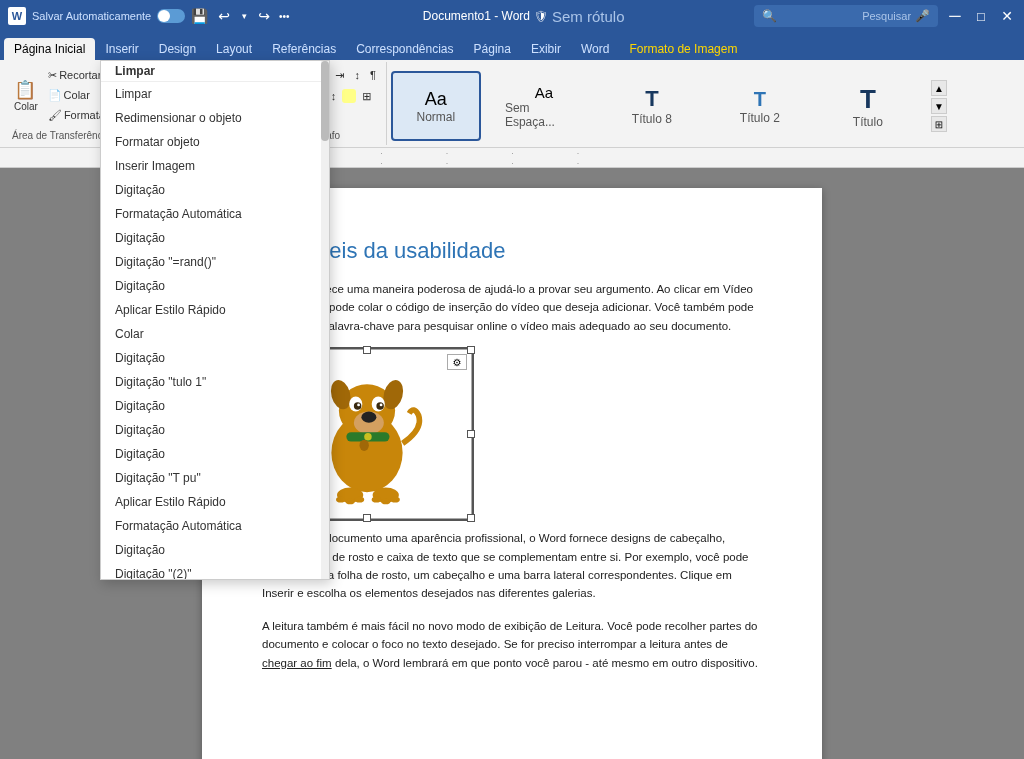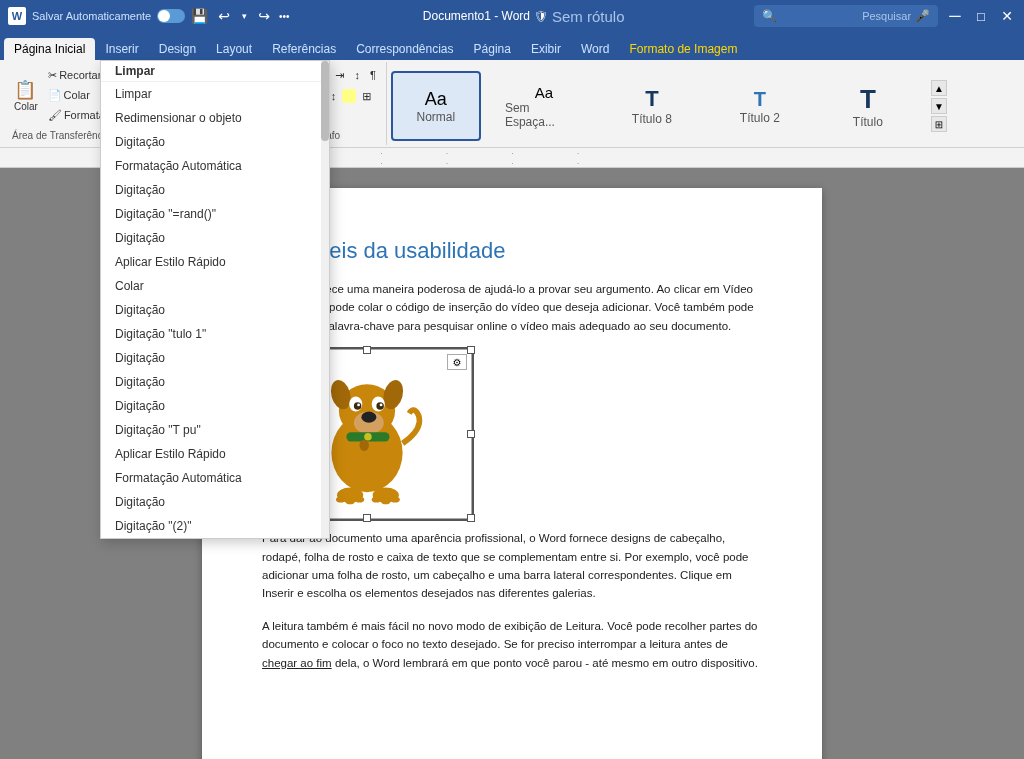--- a/index.html
+++ b/index.html
@@ -306,20 +306,22 @@
       </div>
     </div>
   </div>
 </div>
 
 <div class="dropdown-overlay">
   <div id="dropdown-items-container">
       <div class="dropdown-item separator" style="font-weight: bold; border-bottom: 1px solid rgb(238, 238, 238);">Limpar</div>
       <div class="dropdown-item">Limpar</div>
       <div class="dropdown-item">Redimensionar o objeto</div>
+      <div class="dropdown-item">Formatar objeto</div>
+      <div class="dropdown-item">Inserir Imagem</div>
       <div class="dropdown-item">Digitação</div>
       <div class="dropdown-item">Formatação Automática</div>
       <div class="dropdown-item">Digitação</div>
       <div class="dropdown-item">Digitação "=rand()"</div>
       <div class="dropdown-item">Digitação</div>
       <div class="dropdown-item">Aplicar Estilo Rápido</div>
       <div class="dropdown-item">Colar</div>
       <div class="dropdown-item">Digitação</div>
       <div class="dropdown-item">Digitação "tulo 1"</div>
       <div class="dropdown-item">Digitação</div>

